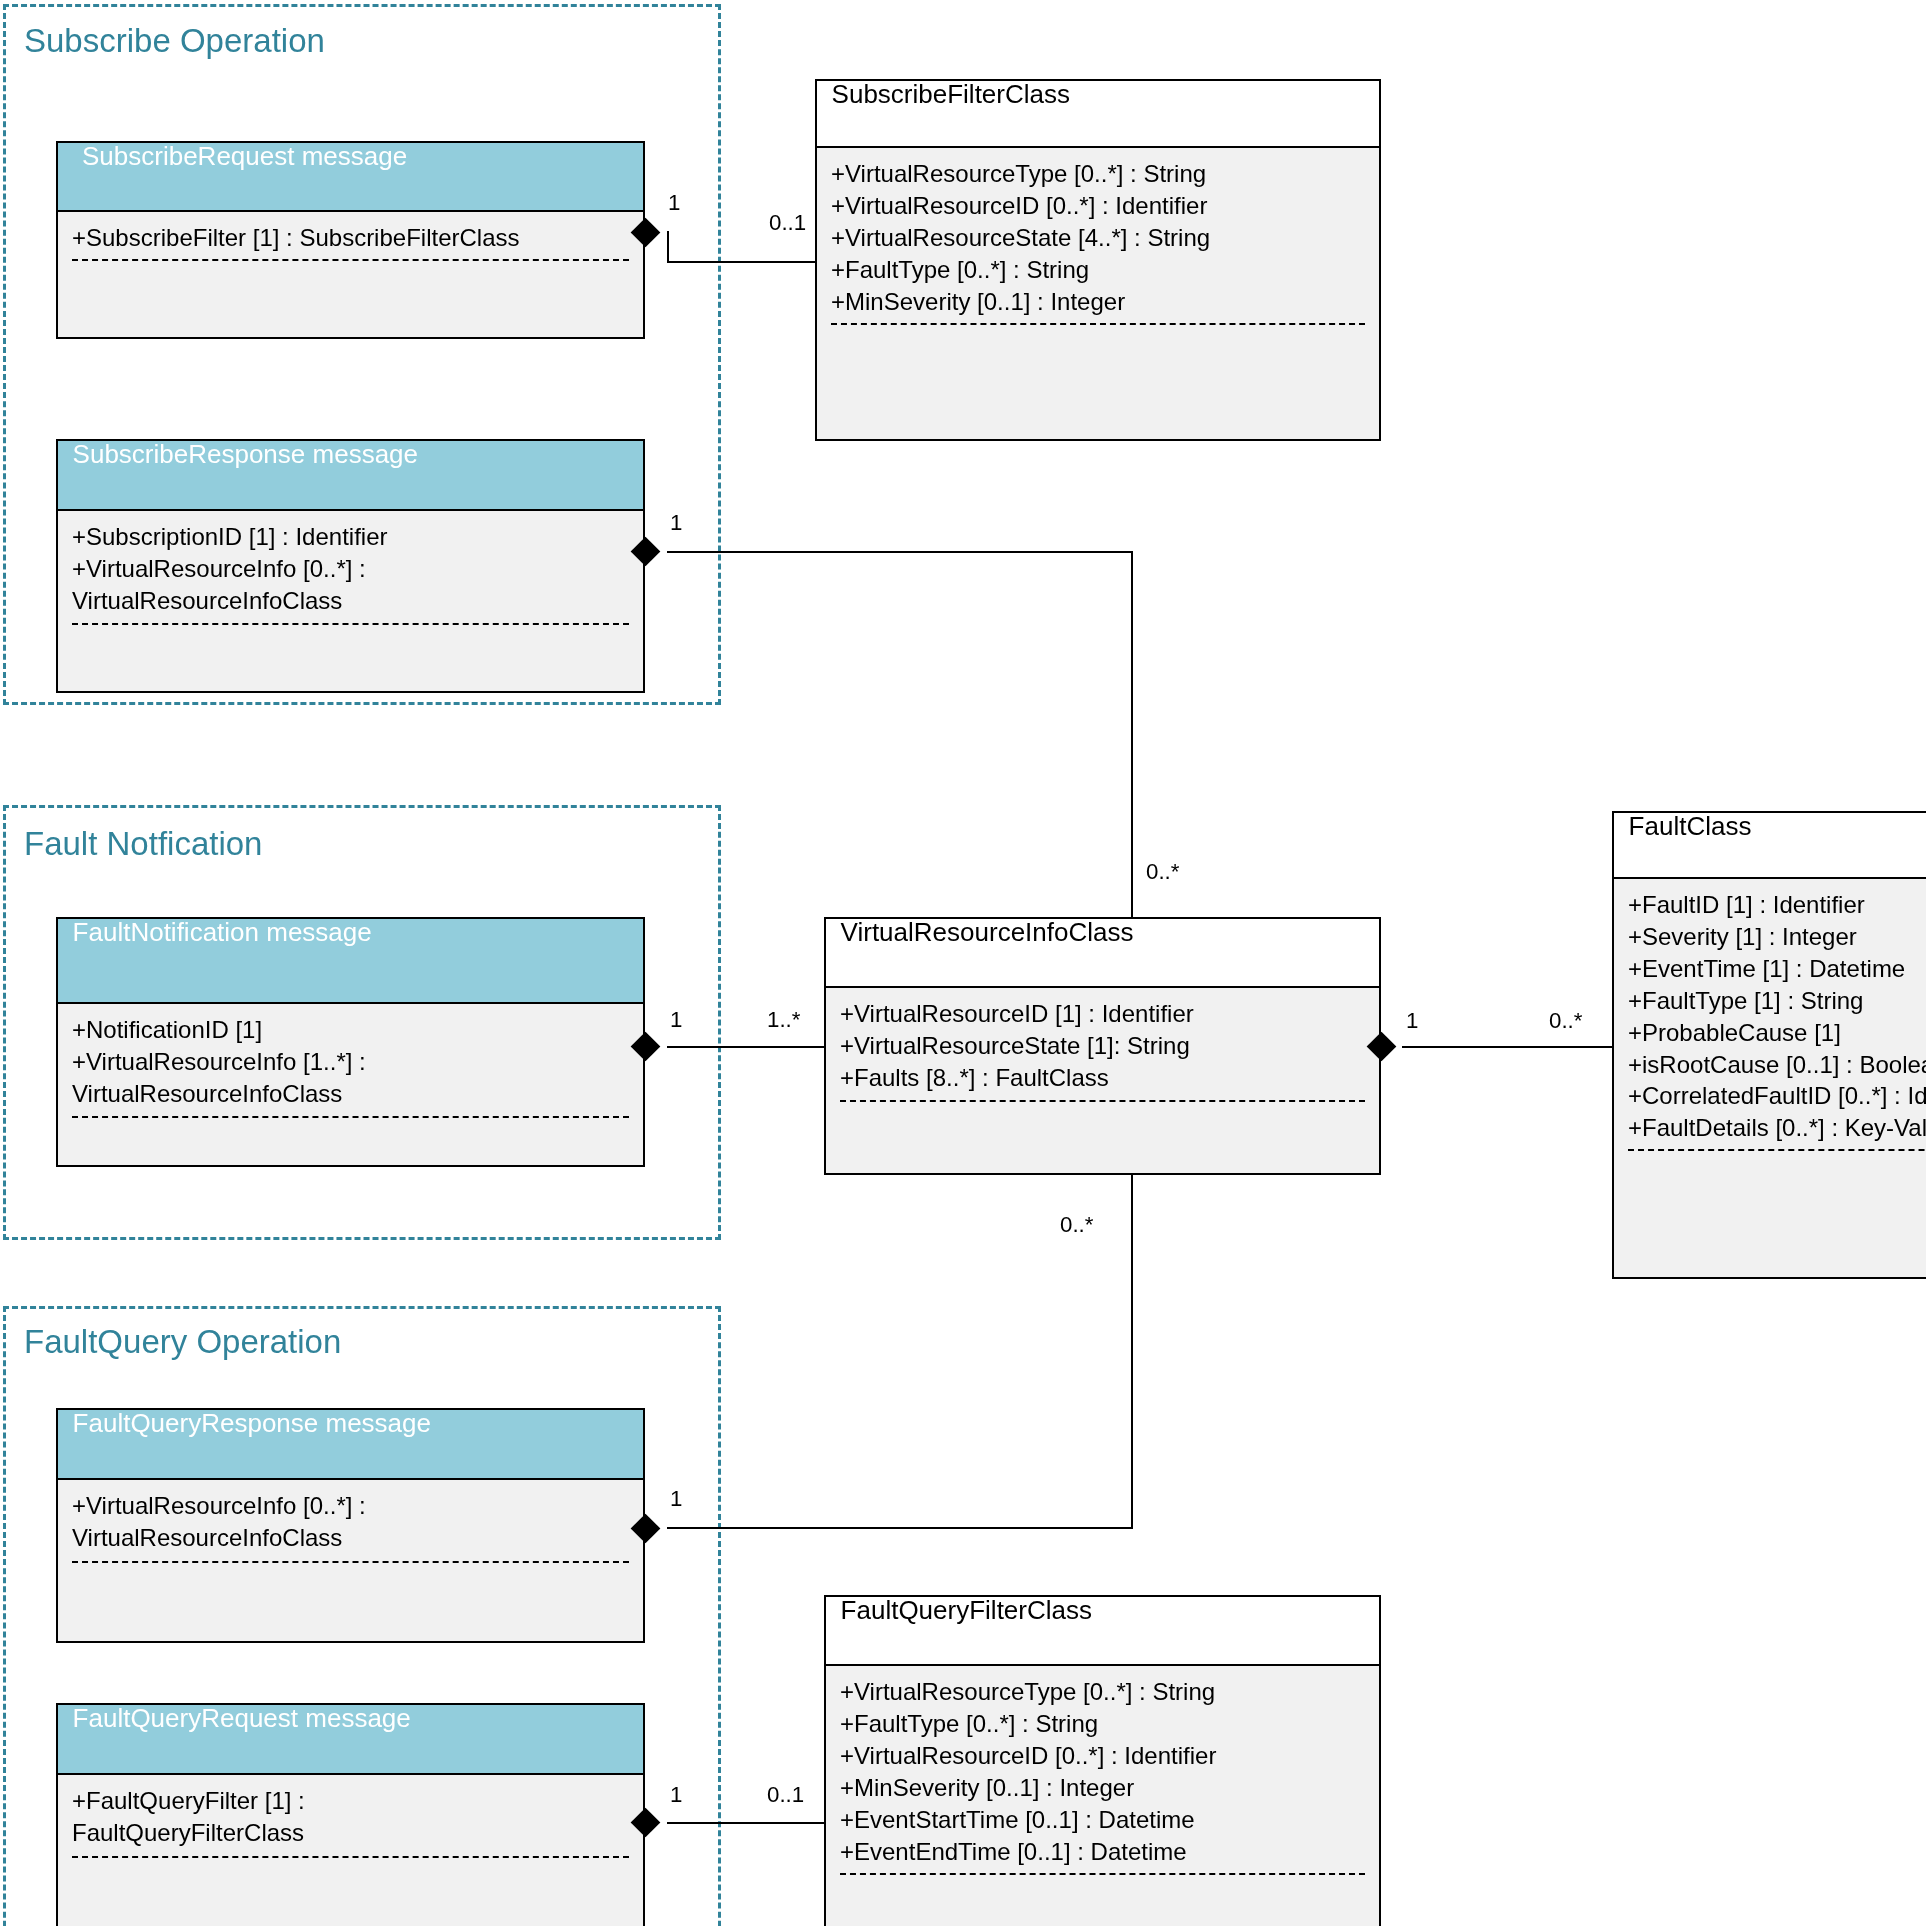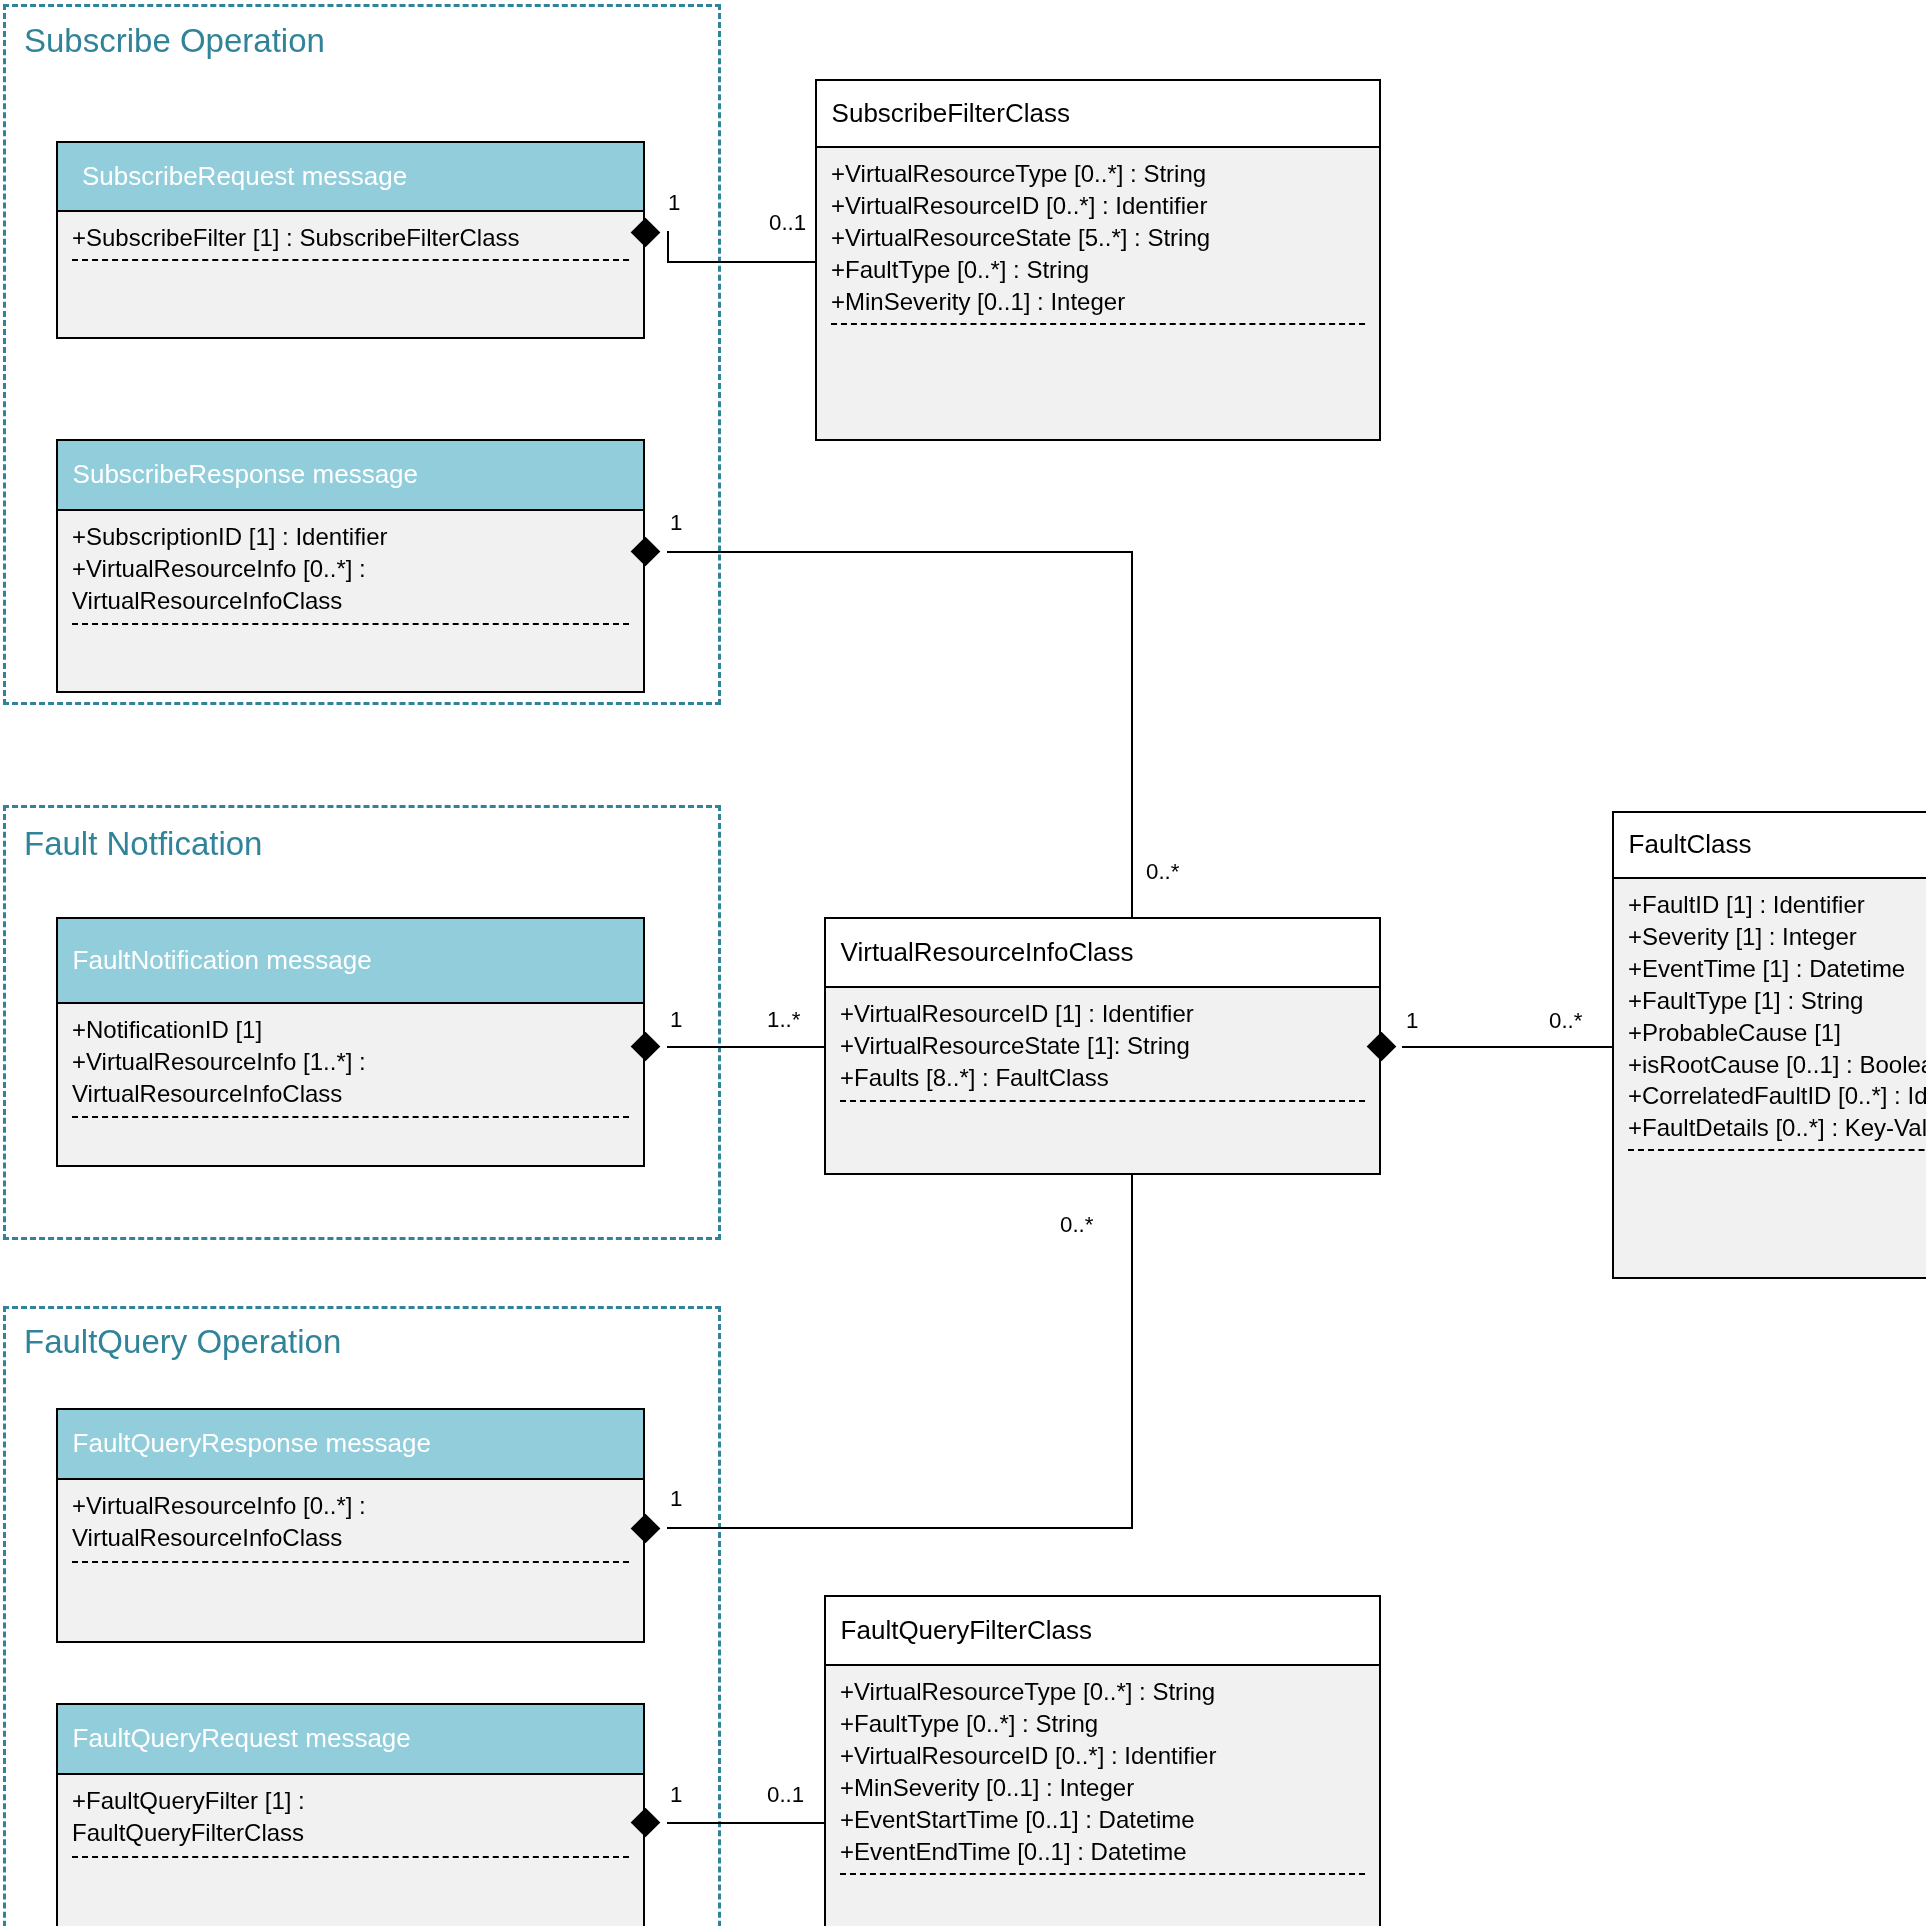--- a/index.html
+++ b/index.html
@@ -38,21 +38,20 @@
     box-sizing: border-box;
     border: 2.7px solid #000000;
     background: #F1F1F1;
     display: flex;
     flex-direction: column;
   }
   .uml .hdr {
     box-sizing: border-box;
     border-bottom: 2.7px solid #000000;
     display: flex;
-    align-items: center;
     flex: 0 0 auto;
   }
   .uml .hdr-title {
     font-size: 26px;
     line-height: 1.05;
     white-space: nowrap;
   }
 
   
   .msg .hdr {
@@ -148,21 +147,21 @@
     </div>
   </div>
 
   <div class="uml cls" style="left:815px; top:79px; width:566px; height:362px;">
     <div class="hdr" style="height:67px;">
       <span class="hdr-title">SubscribeFilterClass</span>
     </div>
     <div class="body">
       <div class="attr">+VirtualResourceType [0..*] : String</div>
       <div class="attr">+VirtualResourceID [0..*] : Identifier</div>
-      <div class="attr">+VirtualResourceState [5..*] : String</div>
+      <div class="attr">+VirtualResourceState [4..*] : String</div>
       <div class="attr">+FaultType [0..*] : String</div>
       <div class="attr">+MinSeverity [0..1] : Integer</div>
       <div class="sep" style="top:175px;"></div>
     </div>
   </div>
 
   <div class="uml msg" style="left:56px; top:917px; width:589px; height:250px;">
     <div class="hdr" style="height:85px;">
       <span class="hdr-title">FaultNotification message</span>
     </div>

